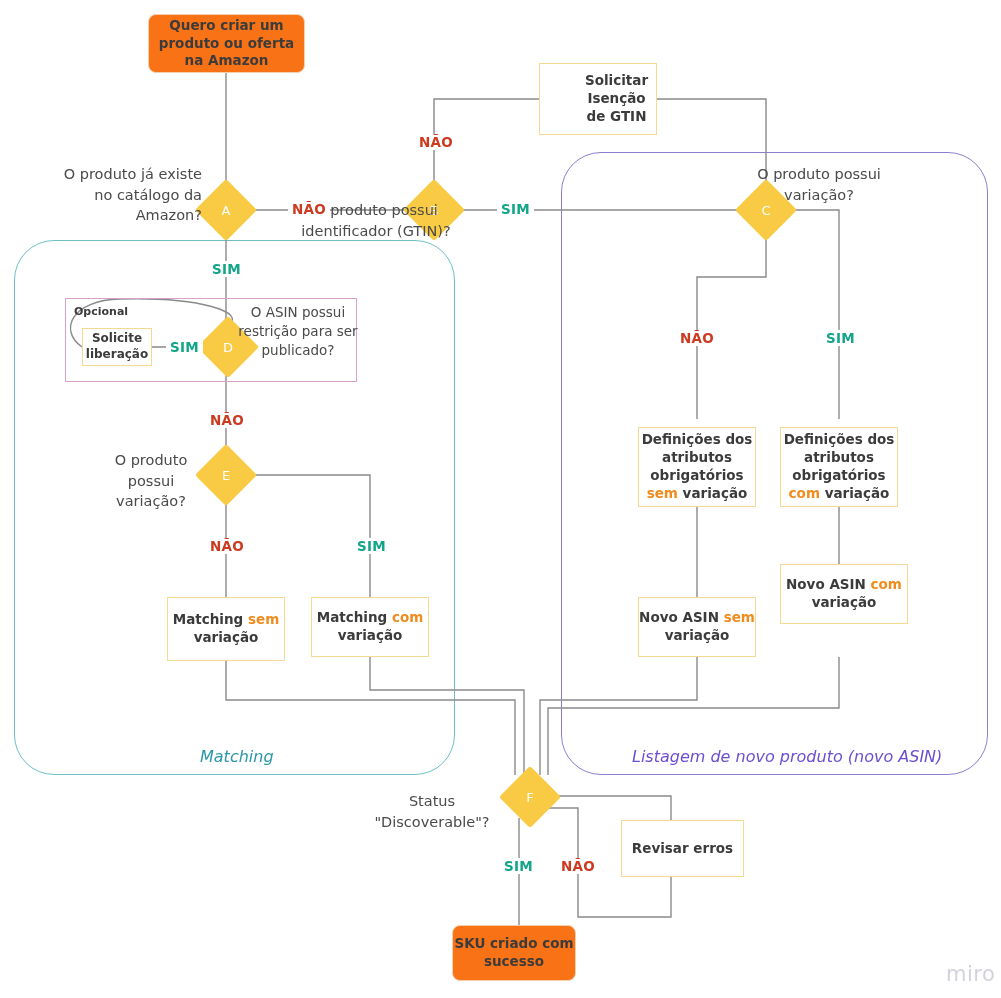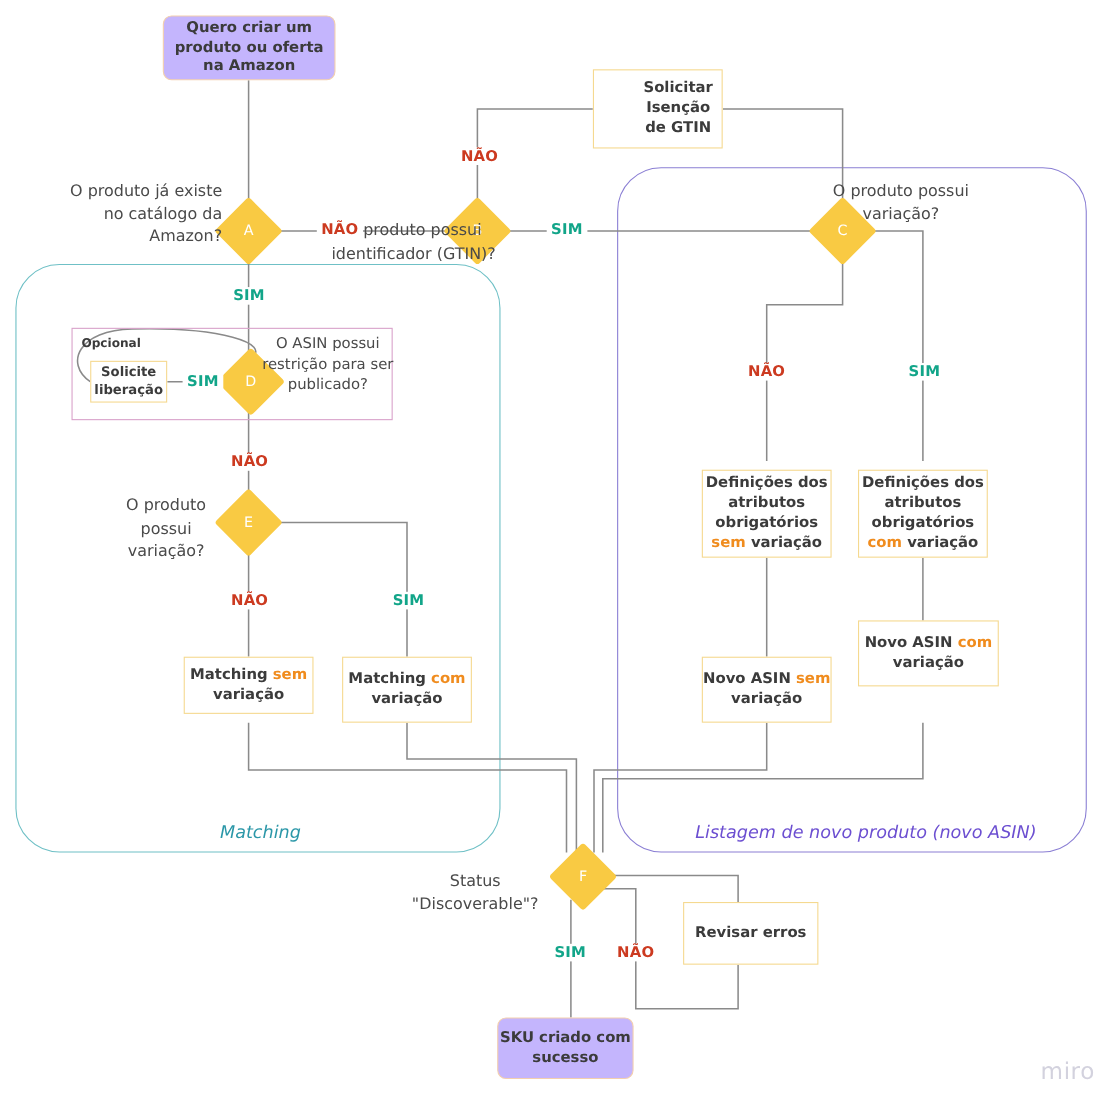--- a/index.html
+++ b/index.html
@@ -27,21 +27,21 @@
   .node {
     position: absolute;
     box-sizing: border-box;
     display: flex;
     align-items: center;
     justify-content: center;
     text-align: center;
   }
   
   .terminator {
-    background: #c4b5fd;
+    background: #f97316;
     border: 1px solid #f3cfae;
     border-radius: 8px;
     color: #3b3b3b;
     font-weight: bold;
     font-size: 13.5px;
     line-height: 1.32;
   }
   
   .process {
     background: #ffffff;
@@ -213,21 +213,21 @@
   </div>
 
   <div class="node process" style="left:539px; top:63px; width:118px; height:72px;padding-left:37px;">
     <span>Solicitar Isenção de GTIN</span>
   </div>
 
   <div class="node process small" style="left:82px; top:328px; width:70px; height:38px;">
     <span>Solicite liberação</span>
   </div>
 
-  <div class="node process" style="left:167px; top:597px; width:118px; height:52px;">
+  <div class="node process" style="left:167px; top:597px; width:118px; height:64px;">
     <span>
       <span>Matching </span><span class="hl">sem</span><span> variação</span>
     </span>
   </div>
 
   <div class="node process" style="left:311px; top:597px; width:118px; height:60px;">
     <span>
       <span>Matching </span><span class="hl">com</span><span> variação</span>
     </span>
   </div>

